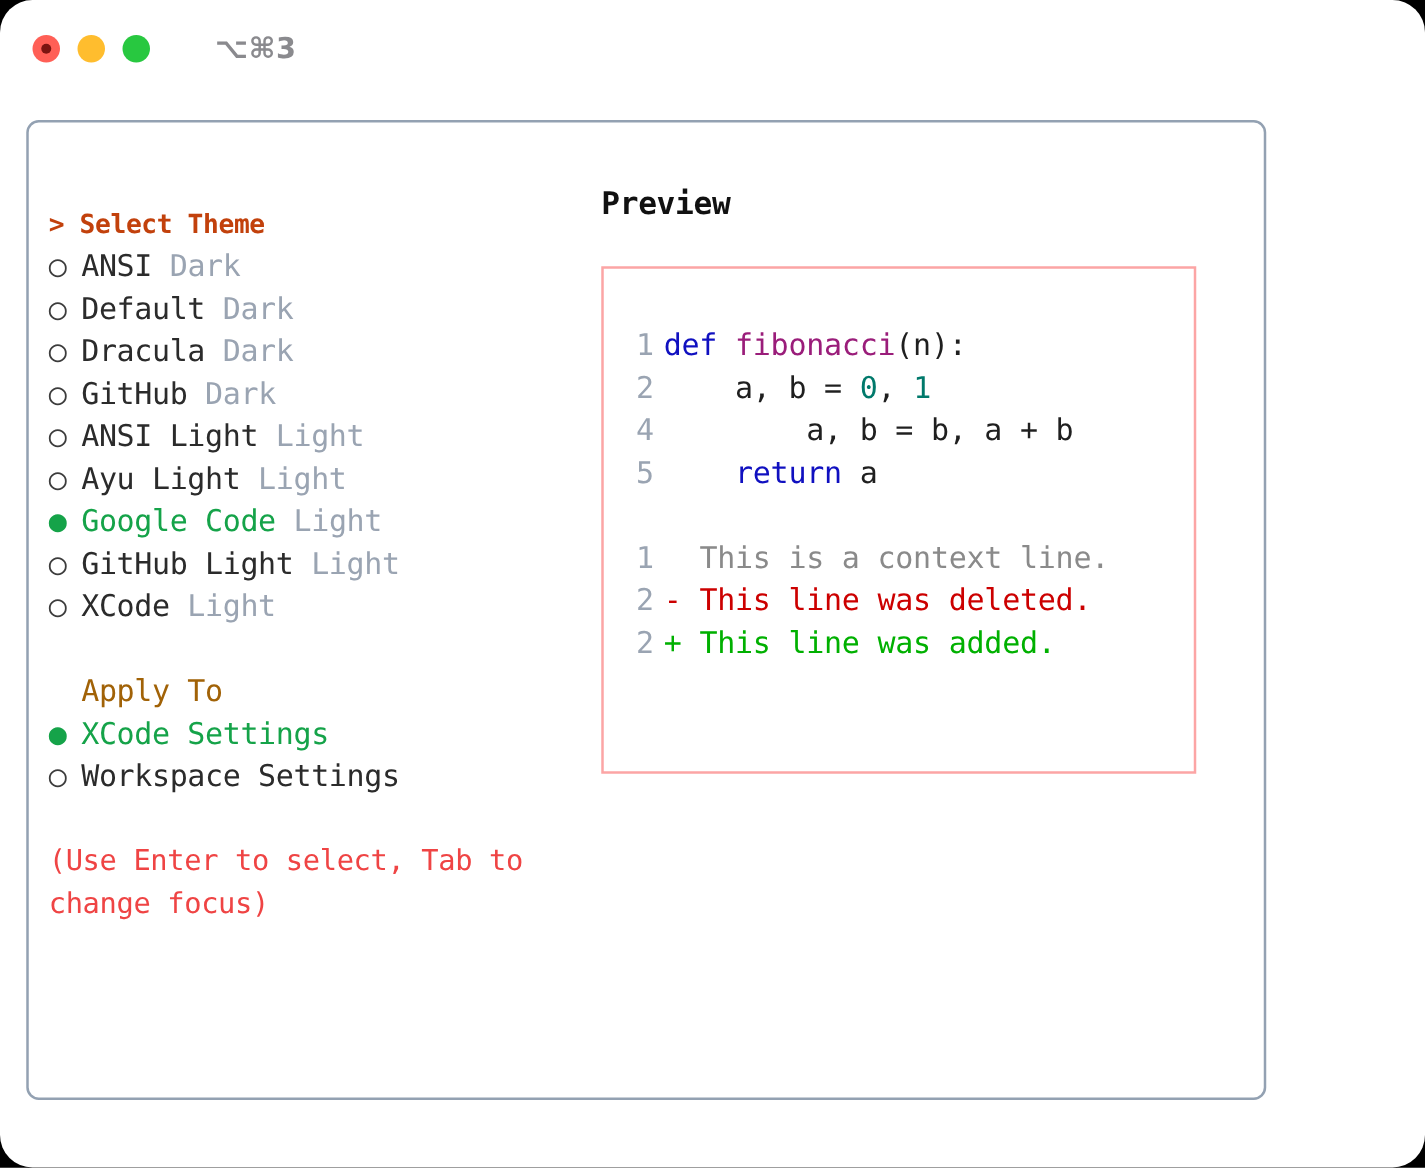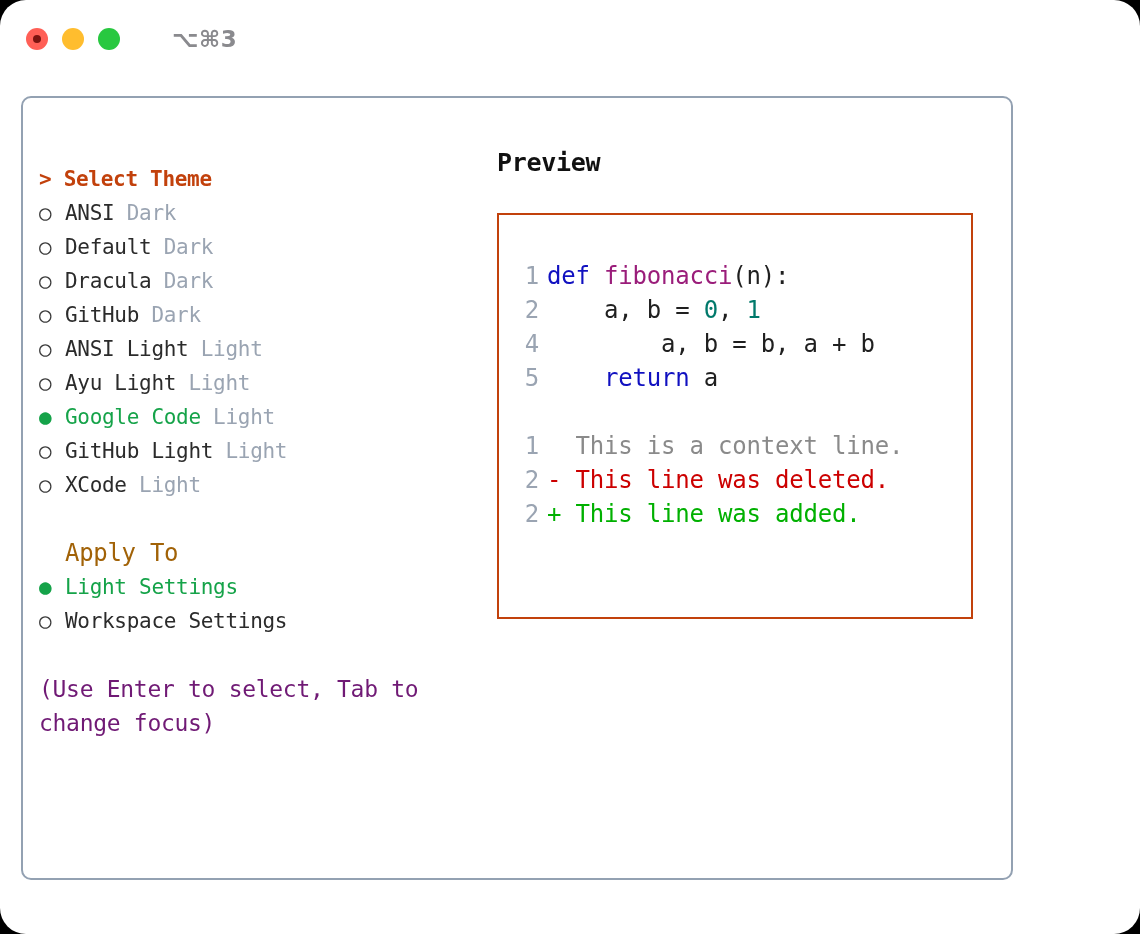--- a/index.html
+++ b/index.html
@@ -106,21 +106,21 @@
     font-size: 21px;
     font-weight: bold;
     color: #c2410c;
     line-height: 34px;
     white-space: pre;
     letter-spacing: -0.3px;
     margin-top: 16px;
   }
 
   .opt-row {
-    font-size: 21px;
+    font-size: 24px;
     line-height: 34px;
     color: #2b2b2b;
     white-space: pre;
     letter-spacing: -0.3px;
     display: block;
   }
   .bullet {
     display: inline-block;
     width: 26px;
     color: #3c3c3c;
@@ -140,45 +140,45 @@
     line-height: 34px;
     white-space: pre;
     letter-spacing: -0.3px;
     padding-left: 26px;
   }
 
   .hint {
     margin-top: 34px;
     font-size: 23px;
     line-height: 34px;
-    color: #701a75;
+    color: #ef4444;
     white-space: pre-wrap;
     width: 410px;
     letter-spacing: -0.3px;
   }
 
   
   .right-col {
     position: absolute;
-    left: 474px;
+    left: 458px;
     top: 48px;
     width: 510px;
   }
   .preview-title {
     font-size: 25px;
     font-weight: bold;
     color: #111111;
     line-height: 34px;
     letter-spacing: -0.3px;
   }
   .code-box {
     margin-top: 33px;
     width: 476px;
     height: 406px;
-    border: 2px solid #c2410c;
+    border: 2px solid #fca5a5;
     box-sizing: border-box;
     background: #ffffff;
     padding: 44px 0 0 14px;
   }
   .code-line {
     font-size: 24px;
     line-height: 34px;
     white-space: pre;
     letter-spacing: -0.2px;
   }
@@ -231,21 +231,21 @@
             <div class="opt-row"><span class="bullet sel">●</span><span class="opt-label sel">Google Code</span><span class="opt-cat"> Light</span></div>
             <div class="opt-row"><span class="bullet">○</span><span class="opt-label">GitHub Light</span><span class="opt-cat"> Light</span></div>
             <div class="opt-row"><span class="bullet">○</span><span class="opt-label">XCode</span><span class="opt-cat"> Light</span></div>
           </div>
 
         <div class="spacer-row"></div>
 
         <div class="apply-header">Apply To</div>
 
         <div id="apply-list">
-            <div class="opt-row"><span class="bullet sel">●</span><span class="opt-label sel">Light Settings</span></div>
+            <div class="opt-row"><span class="bullet sel">●</span><span class="opt-label sel">XCode Settings</span></div>
             <div class="opt-row"><span class="bullet">○</span><span class="opt-label">Workspace Settings</span></div>
           </div>
 
         <div class="hint">(Use Enter to select, Tab to
 change focus)</div>
       </div>
 
       <div class="right-col">
         <div class="preview-title">Preview</div>
 

